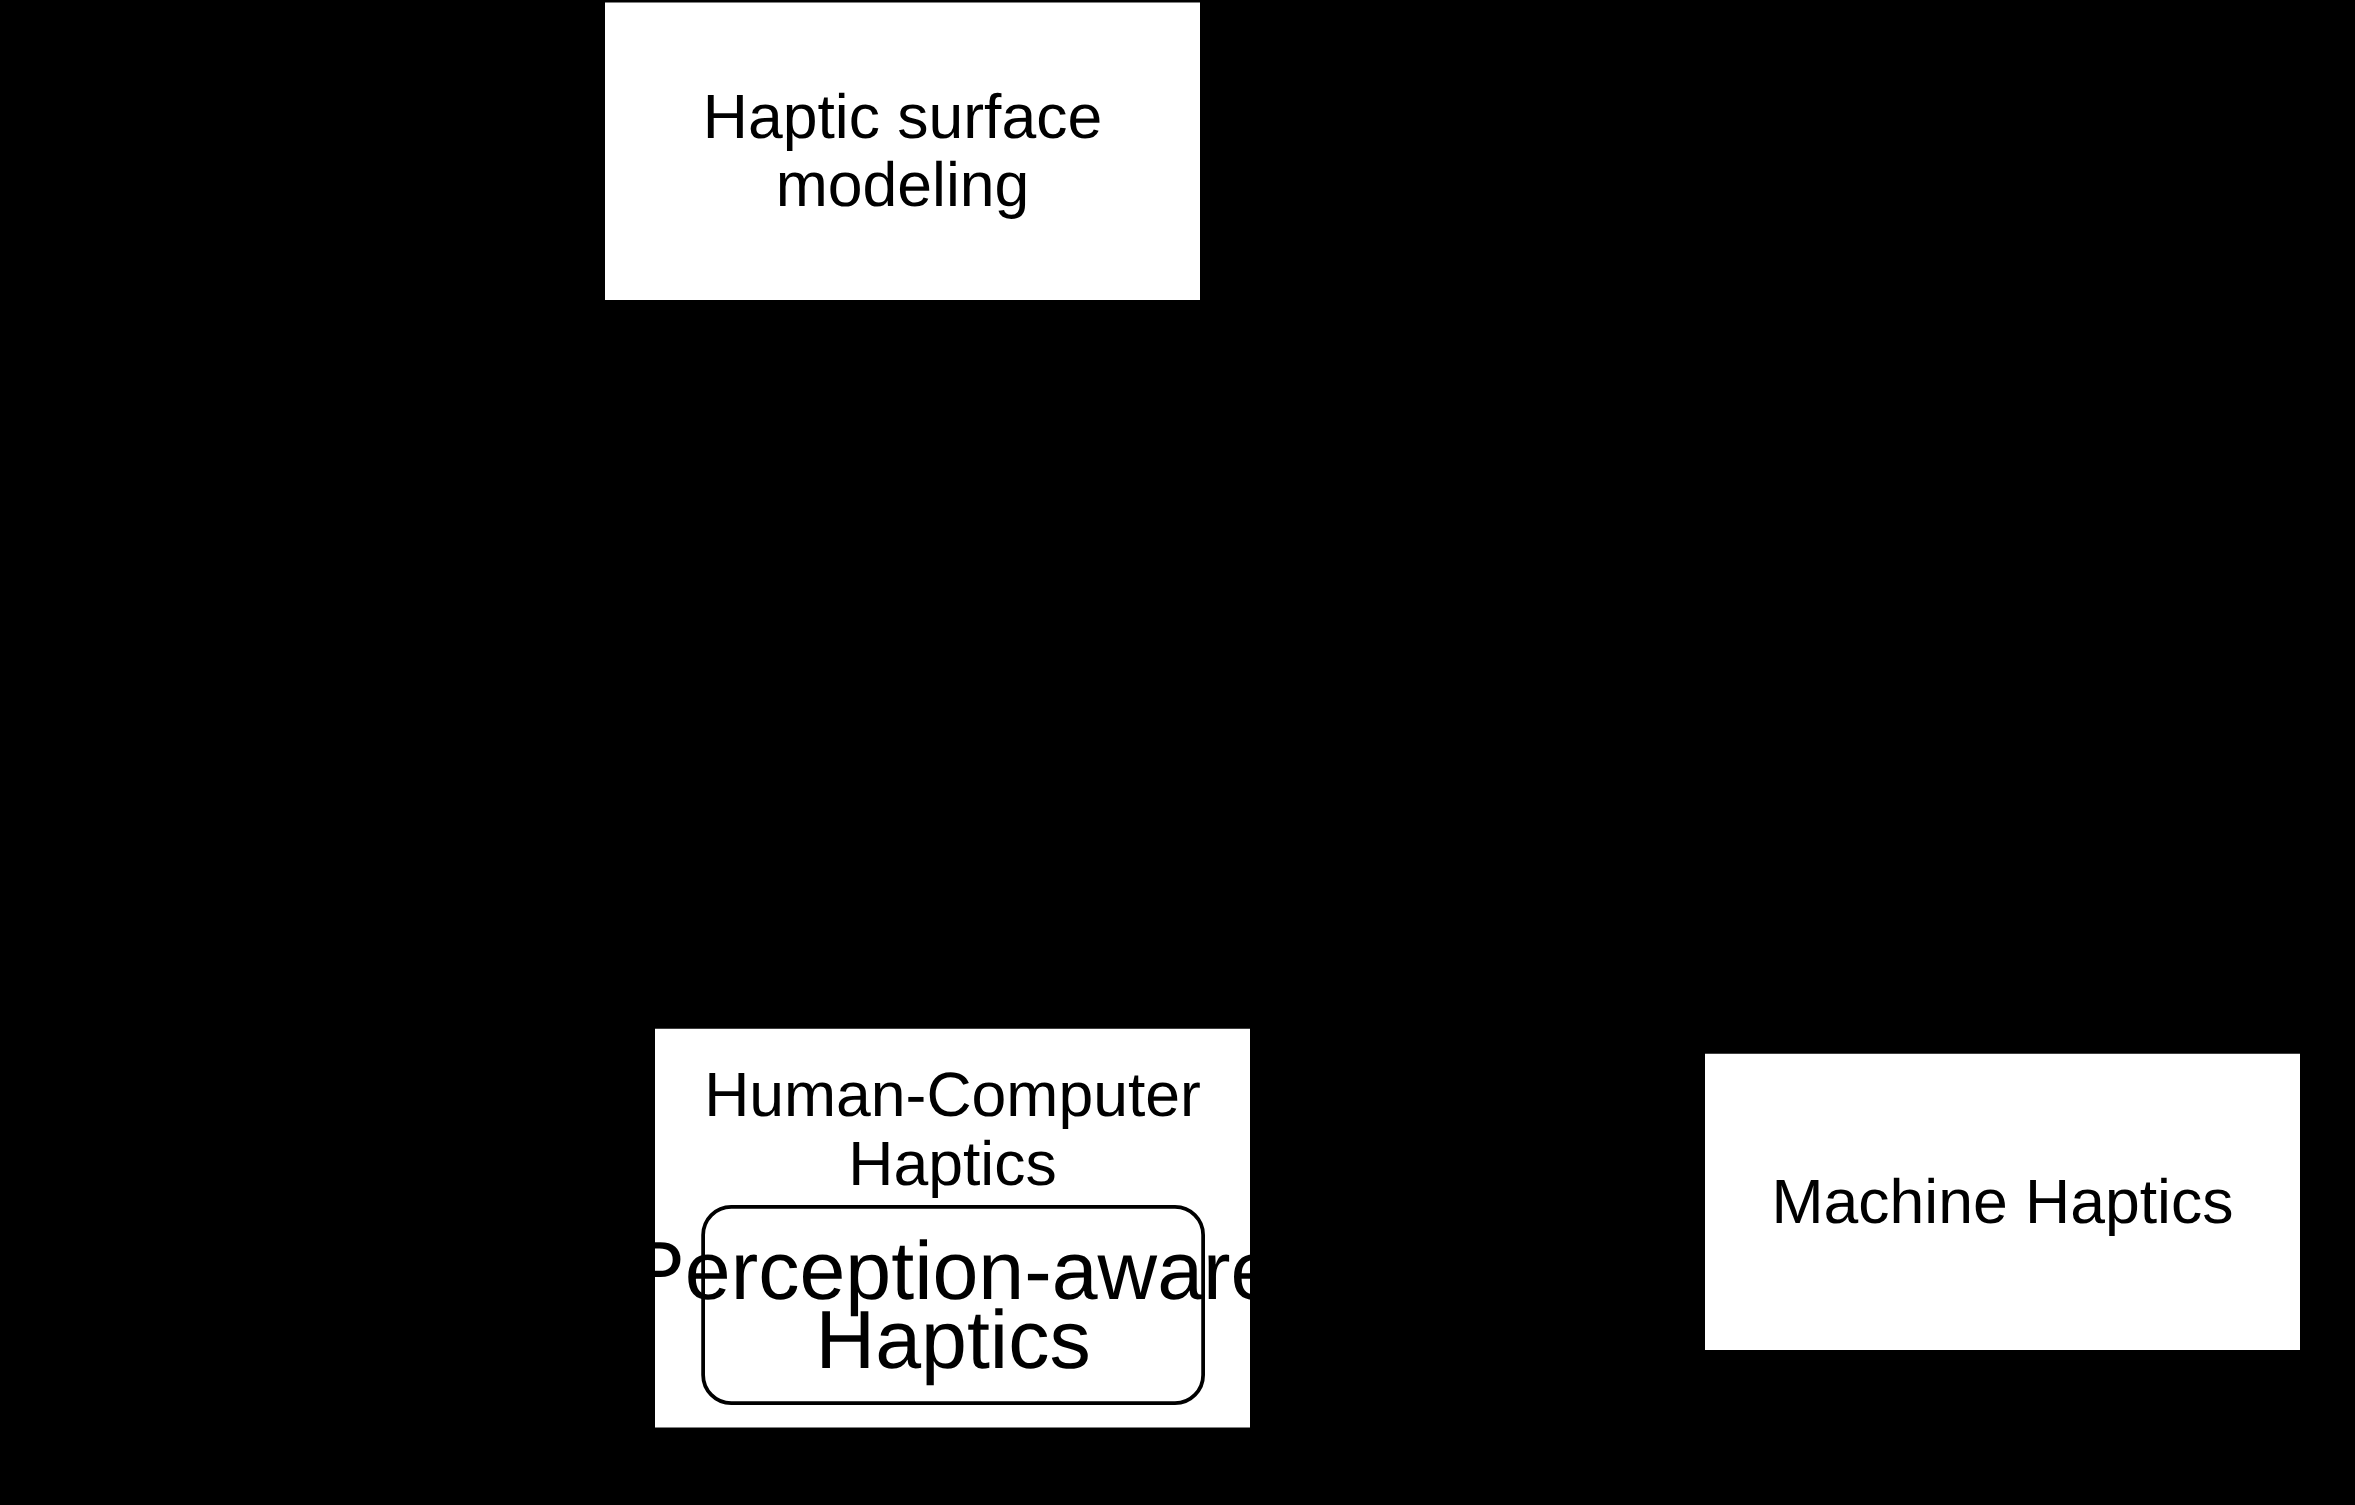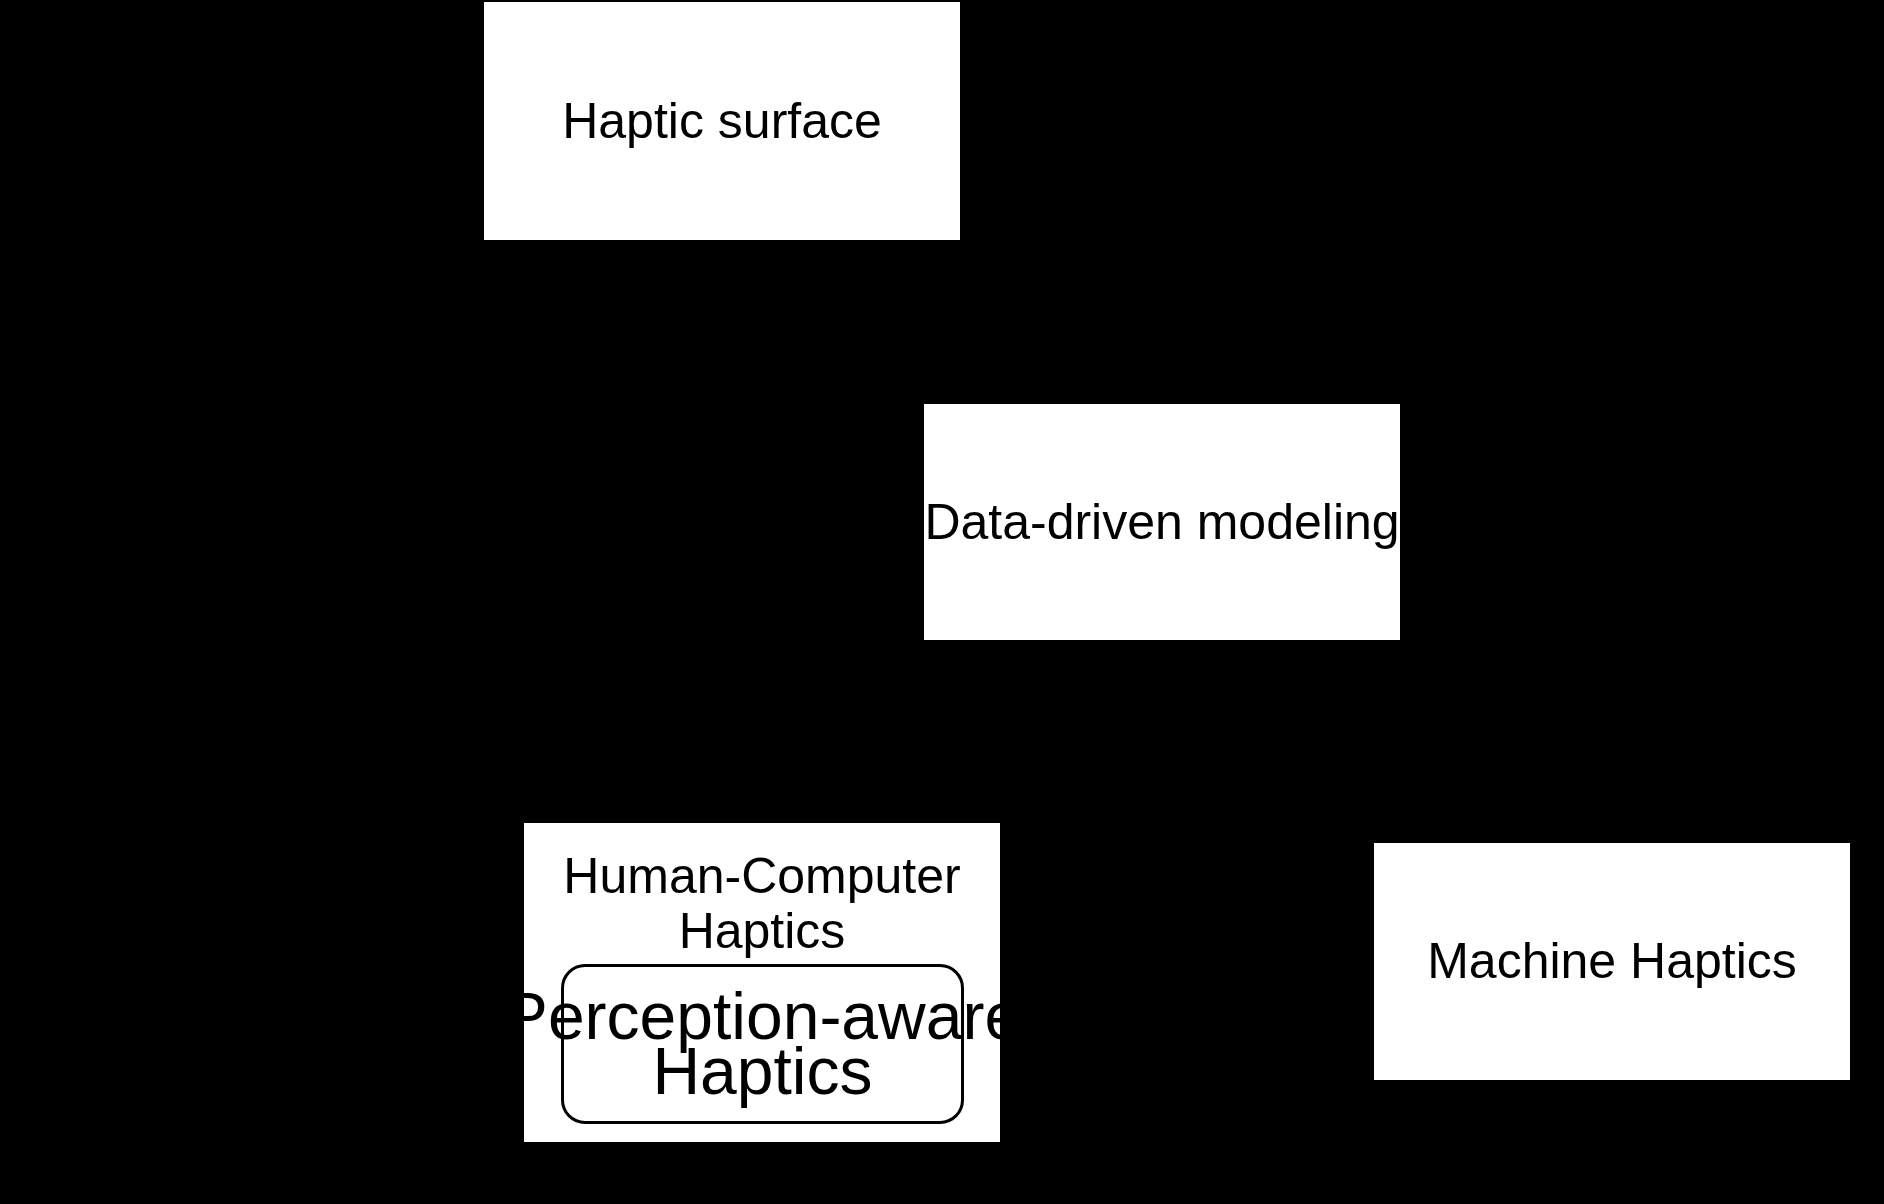--- a/index.html
+++ b/index.html
@@ -41,21 +41,21 @@
   }
   #node-data-driven {
     left: 924px; top: 404px; width: 476px; height: 236px;
   }
   #node-human-computer {
     left: 524px; top: 823px; width: 476px; height: 319px;
     justify-content: flex-start;
     padding-top: 26px;
   }
   #node-machine {
-    left: 1364px; top: 843px; width: 476px; height: 237px; margin-left: 10px;
+    left: 1364px; top: 843px; width: 476px; height: 237px;
   }
   #node-perception-aware {
     position: absolute;
     left: 37px; top: 141px; width: 403px; height: 160px;
     background: #ffffff;
     border: 3px solid #000000;
     border-radius: 24px;
     display: flex;
     flex-direction: column;
     align-items: center;
@@ -66,26 +66,24 @@
     box-sizing: border-box;
   }
 </style>
 </head>
 <body>
 
 <div id="canvas">
 
   <div class="node" id="node-haptic-surface">
     <span class="label-line">Haptic surface</span>
+    <span class="label-line">modeling</span>
   </div>
 
 
-  <div class="node" id="node-data-driven">
-    <span class="label-line">Data-driven modeling</span>
-  </div>
 
   <div class="node" id="node-human-computer">
     <span class="label-line">Human-Computer</span>
     <span class="label-line">Haptics</span>
 
     <div id="node-perception-aware">
       <span class="label-line">Perception-aware</span>
       <span class="label-line">Haptics</span>
     </div>
   </div>

